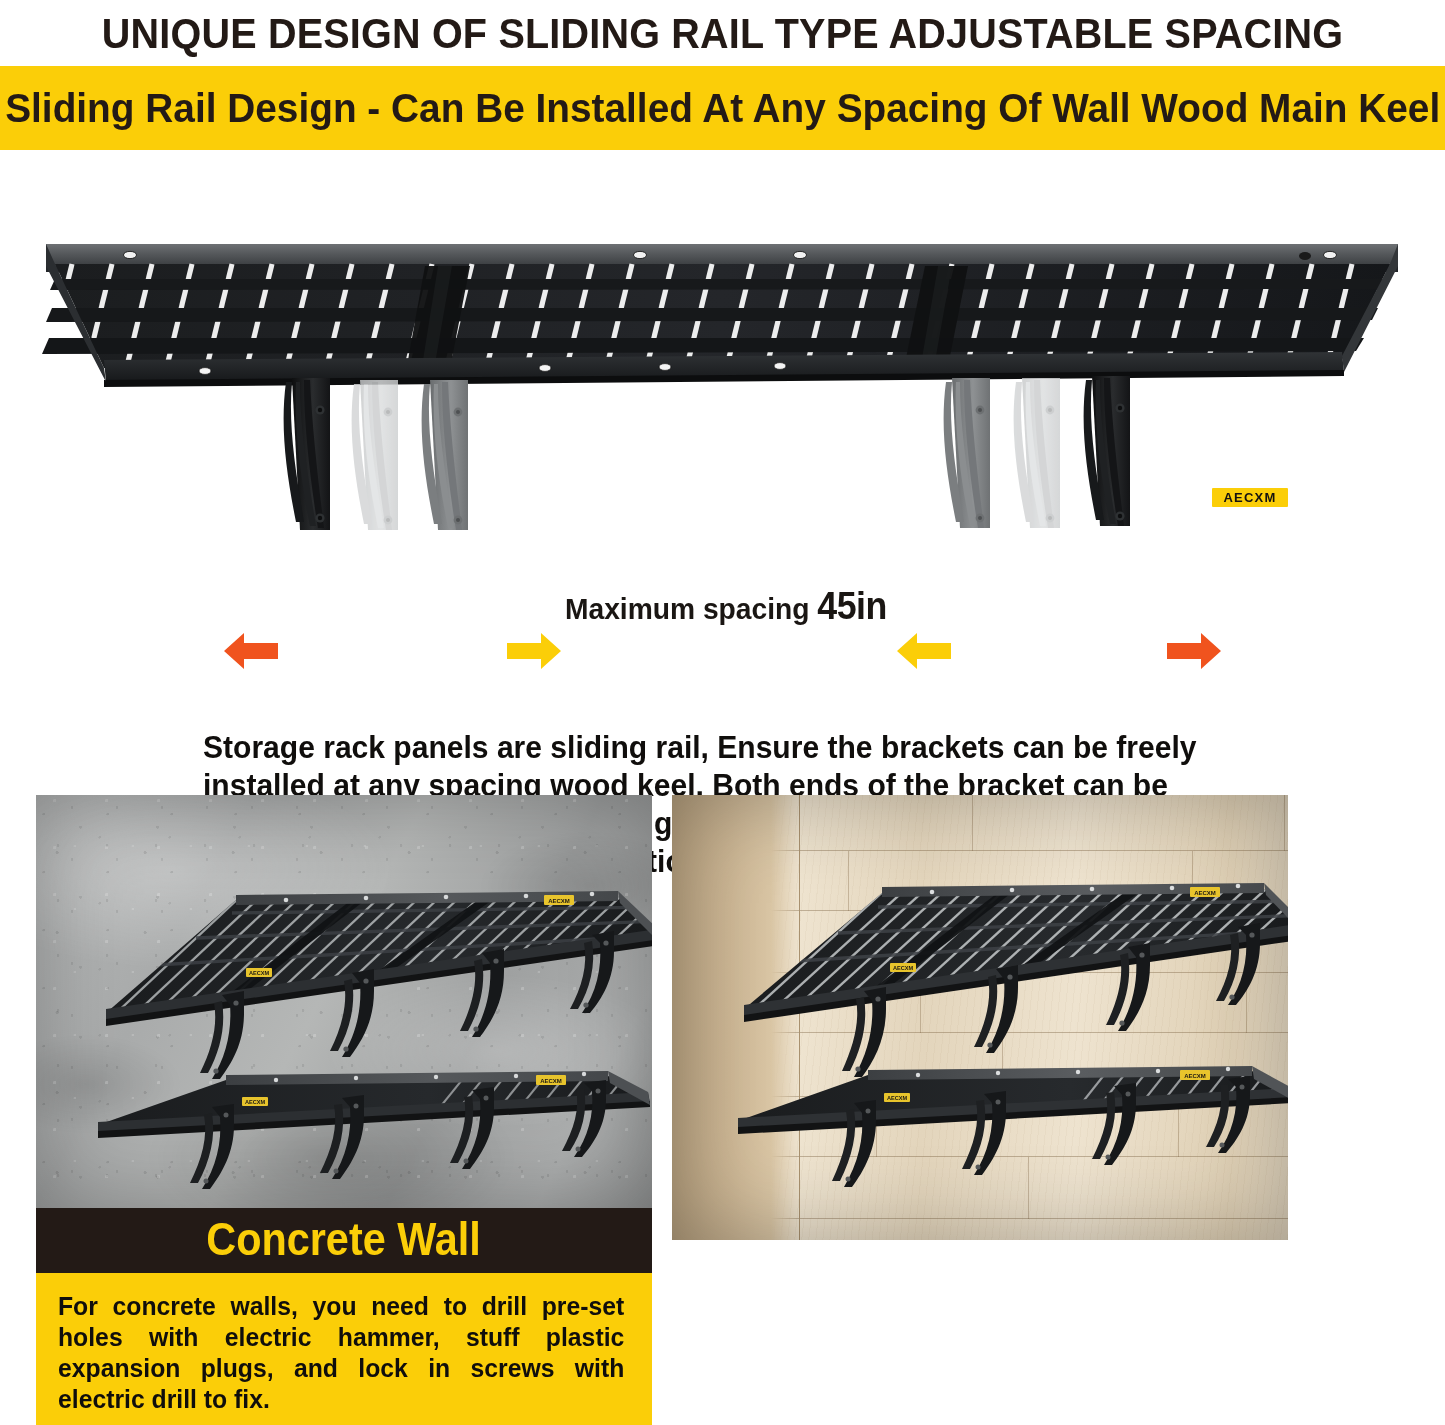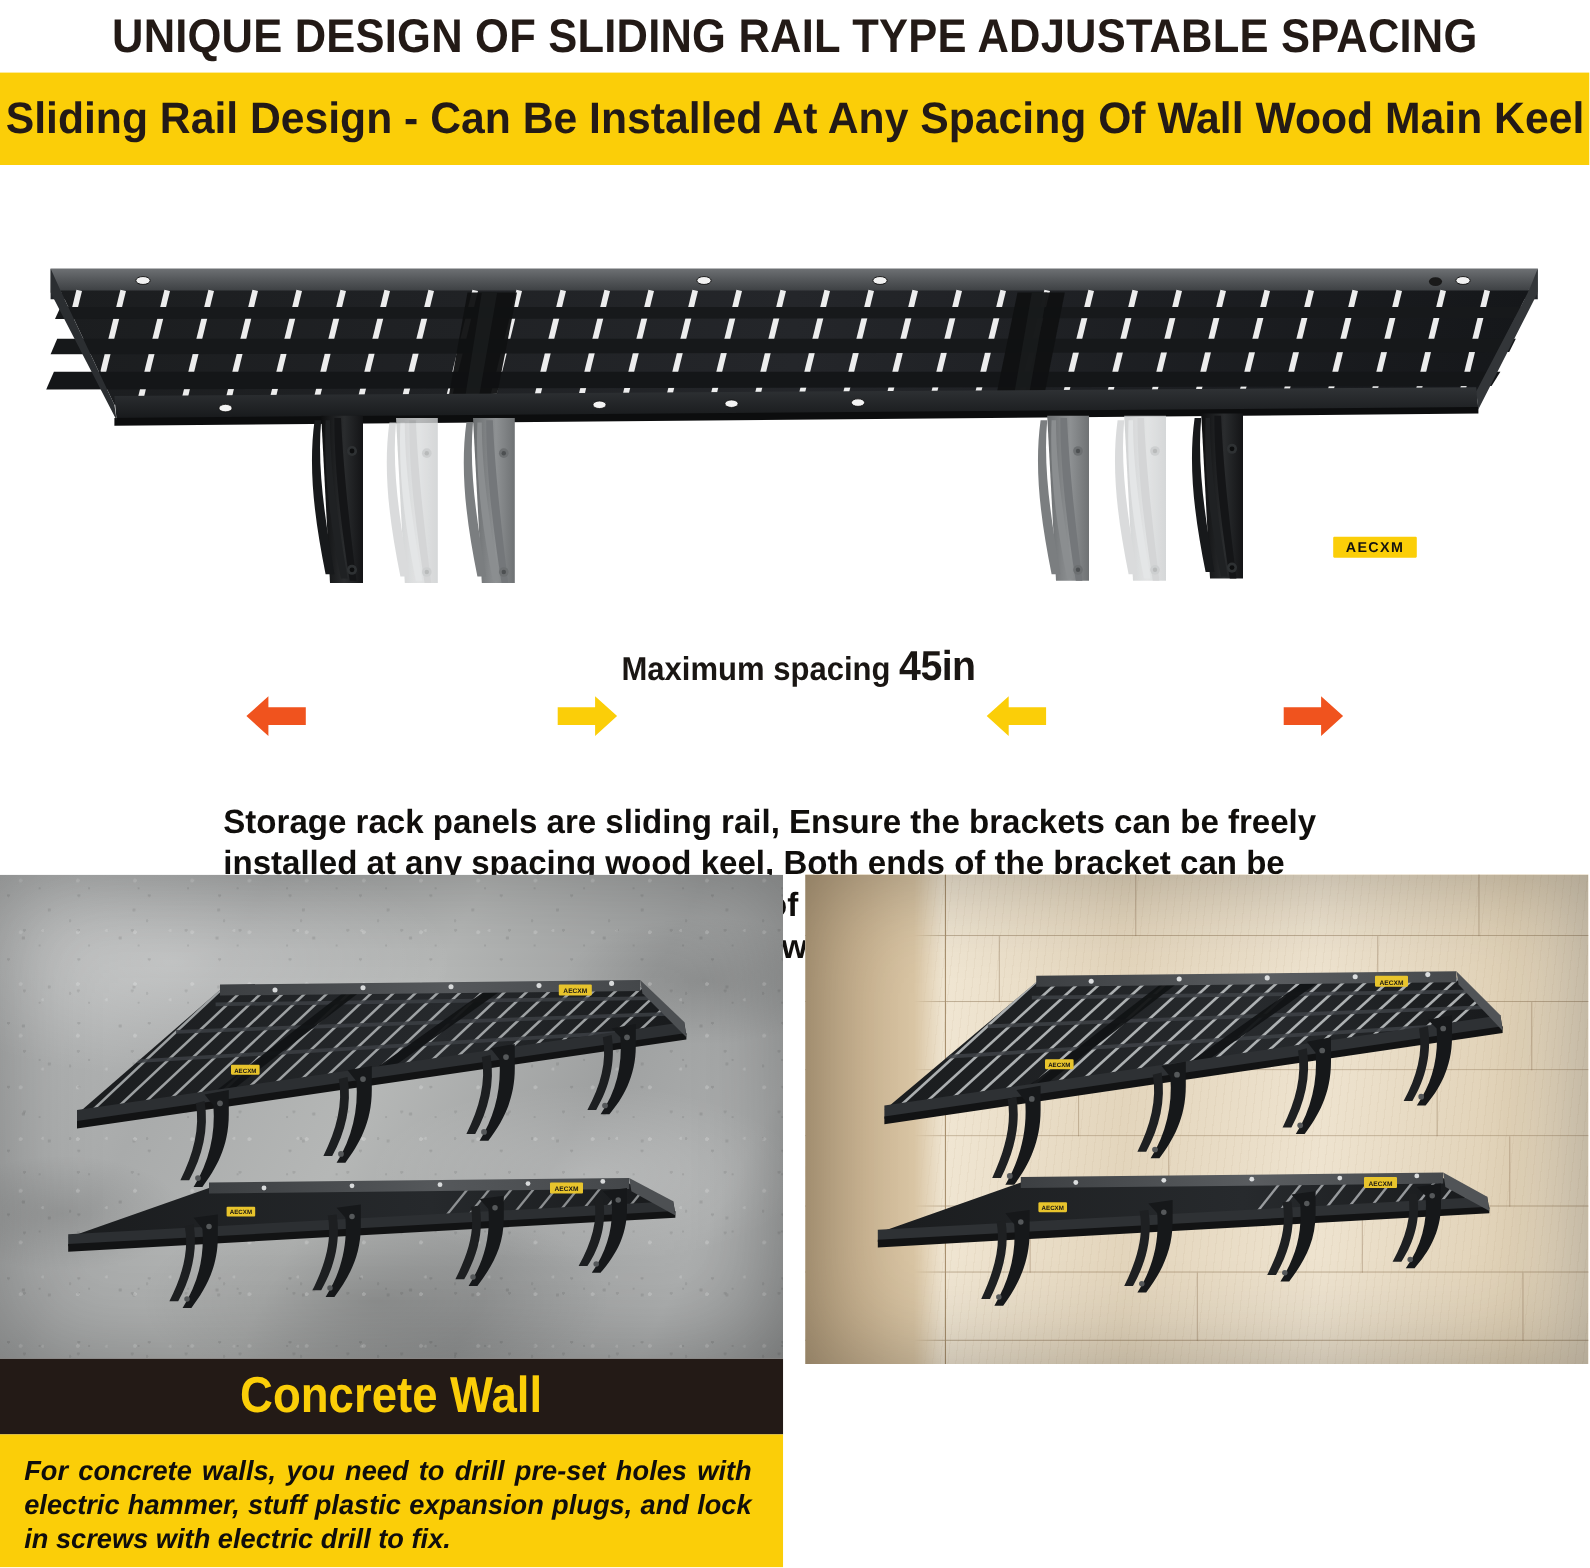--- a/index.html
+++ b/index.html
@@ -82,22 +82,22 @@
     color:#100e0c;
     font-size:30.5px; font-weight:bold;
     line-height:38px;
     letter-spacing:0px;
     transform:scaleX(0.985); transform-origin:left top;
   }
 
   
   .panels {
     position:absolute; left:0; top:795px;
-    width:1445px; height:630px;
-    display:flex; gap:20px;
+    width:1288px; height:630px;
+    display:flex; gap:20px;padding-left:36px;
   }
   .panel { width:712px; position:relative; overflow:hidden; display:flex; flex-direction:column; }
   .photo { position:relative; height:445px; overflow:hidden; }
 
   
   .wall-concrete {
     position:absolute; inset:0;
     background:
       radial-gradient(ellipse 60% 40% at 22% 18%, rgba(255,255,255,0.28), transparent 60%),
       radial-gradient(ellipse 45% 30% at 75% 62%, rgba(255,255,255,0.20), transparent 62%),
@@ -150,21 +150,20 @@
     display:flex; align-items:center; justify-content:center;
   }
   .cap-head span {
     color:#FBCE08; font-size:46px; font-weight:bold;
     transform:scaleX(0.9); line-height:1;
     padding-bottom:3px;
   }
   .cap-body {
     flex:1; background:#FBCE08;
     padding:18px 22px 10px 22px;
-    font-style:italic;
   }
   .cap-body p {
     color:#100e0c; font-size:25px; font-weight:bold;
     line-height:31px; text-align:justify;
     transform:scaleX(0.99); transform-origin:left top;
   }
 </style>
 </head>
 <body>
 

